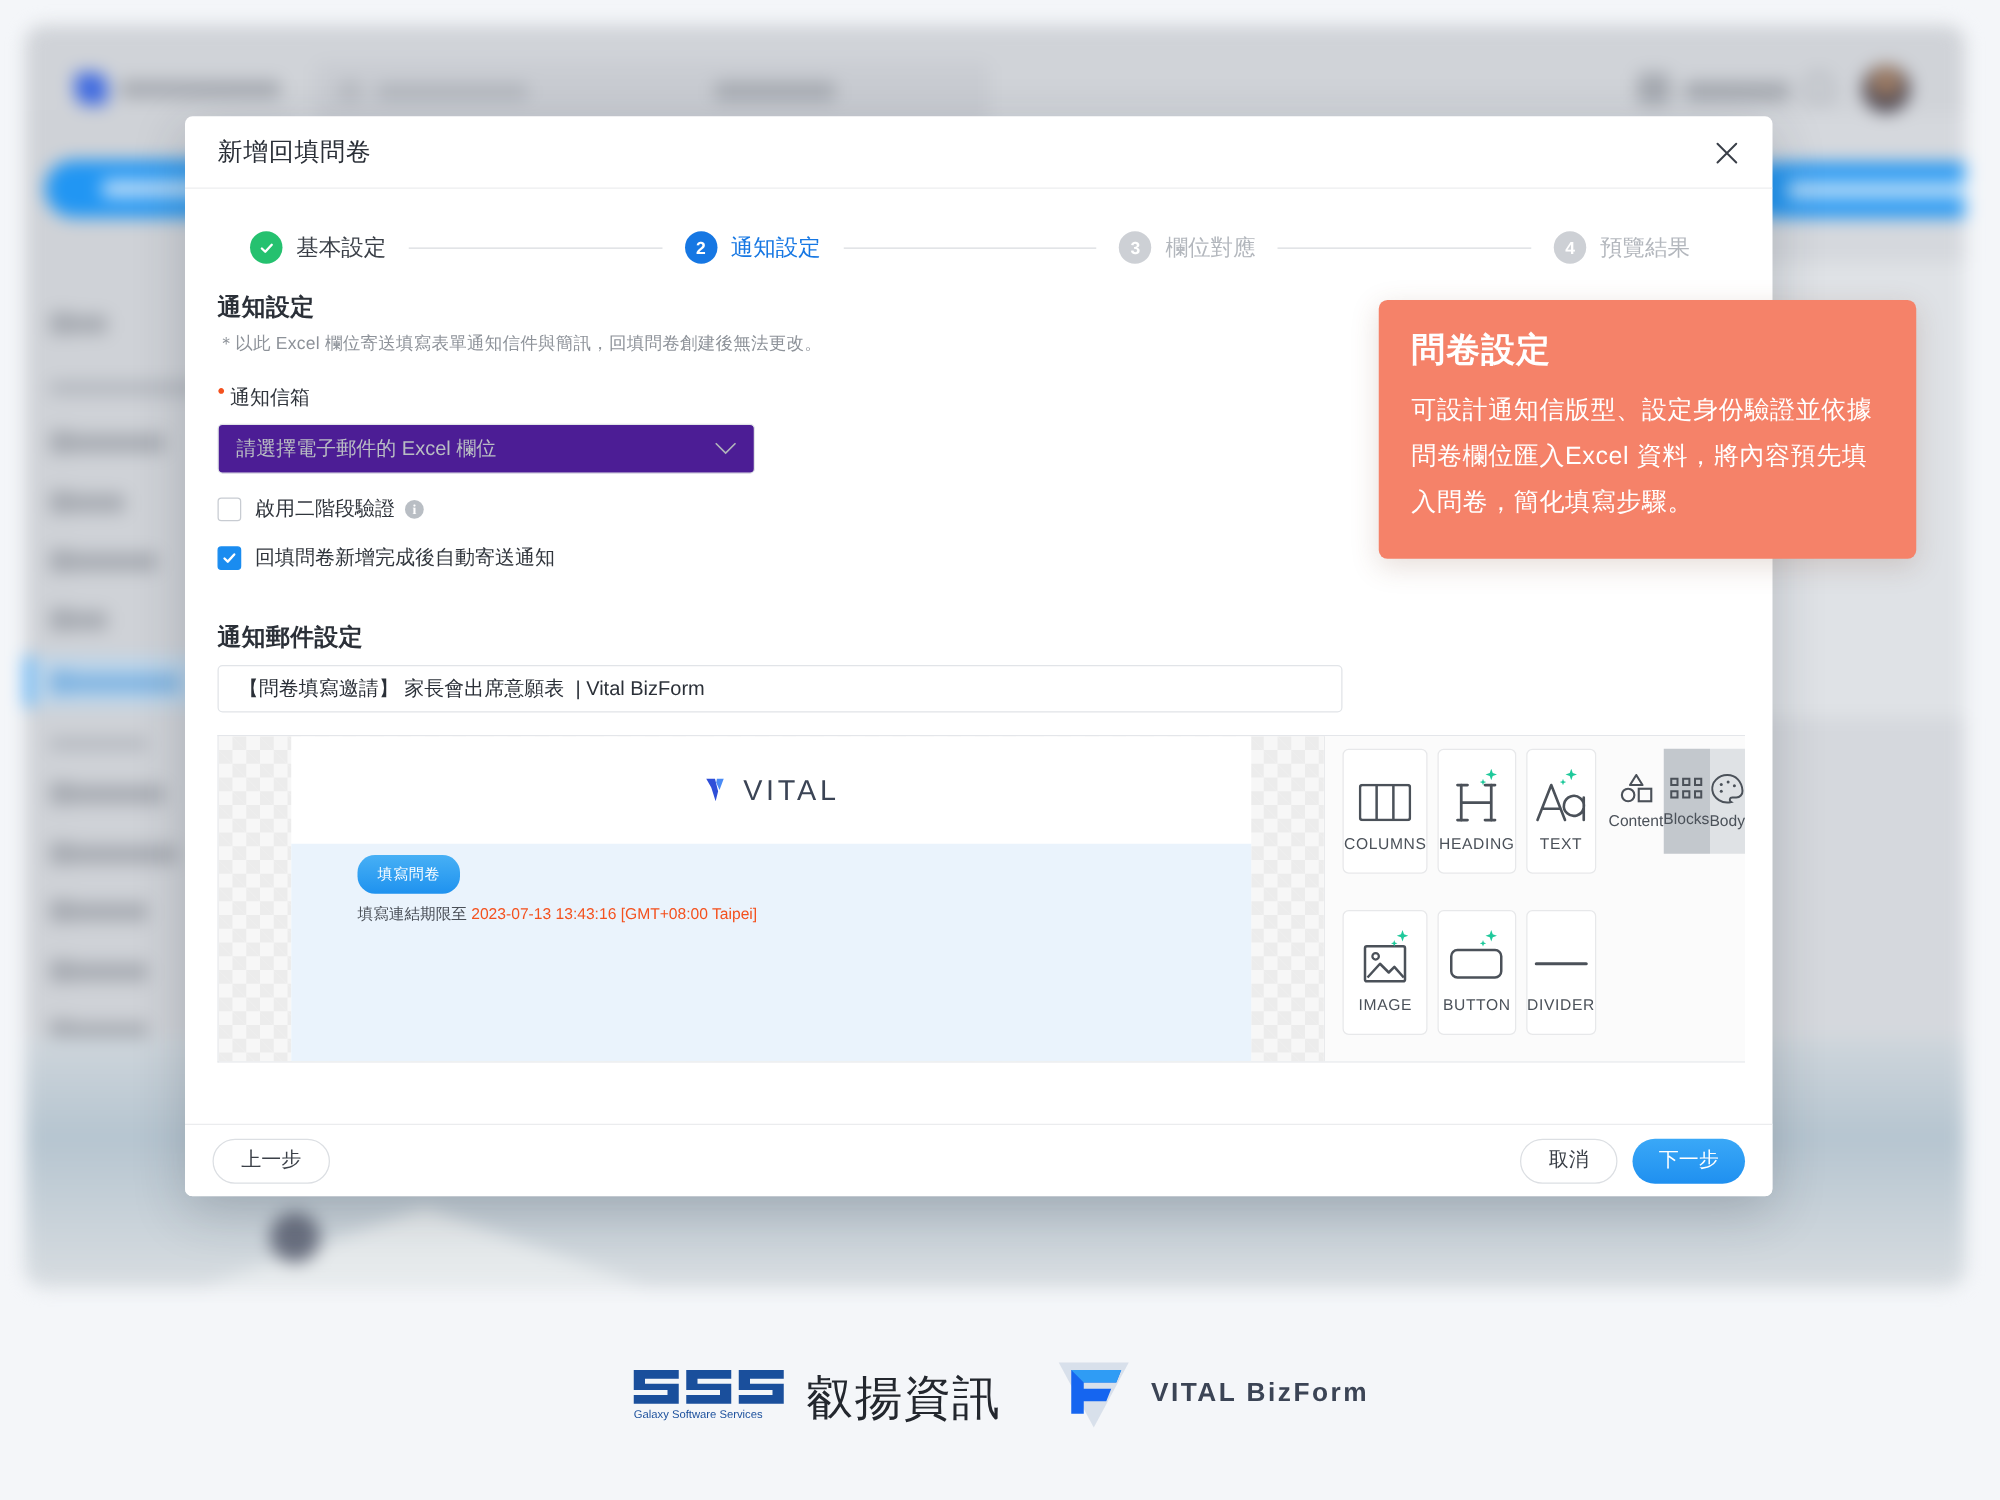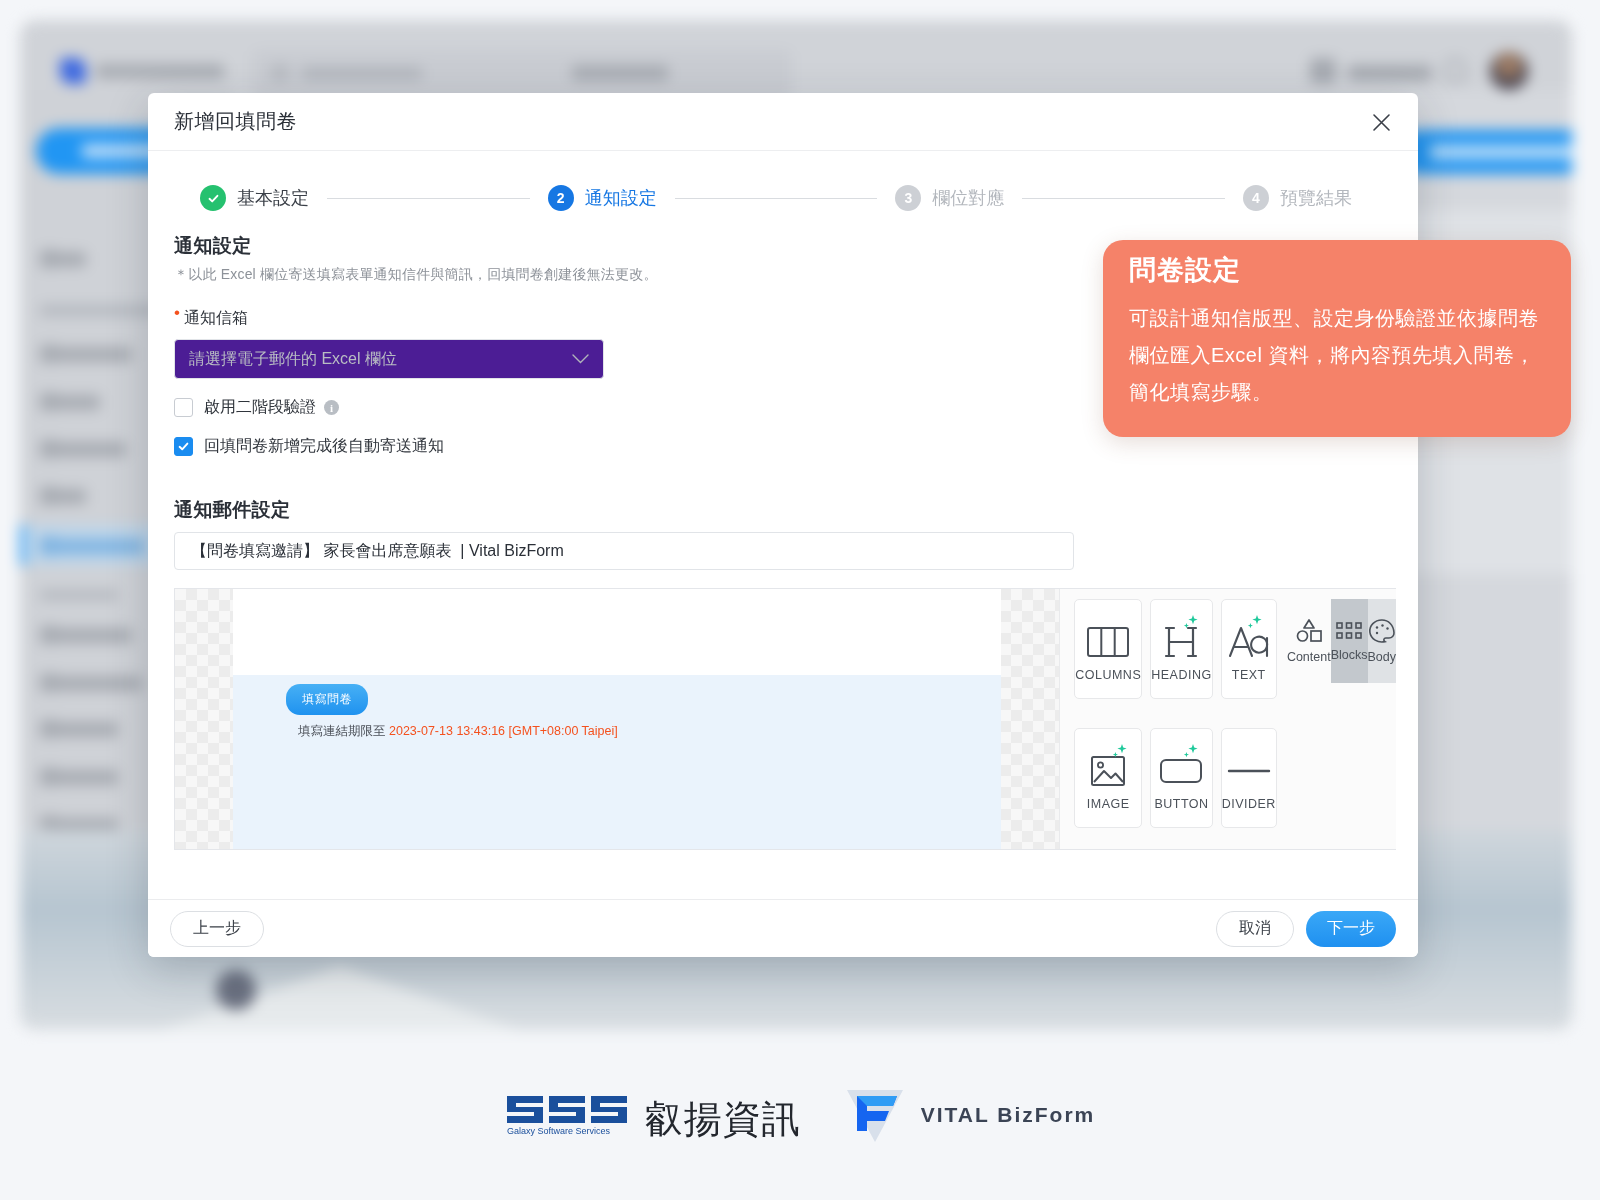--- a/index.html
+++ b/index.html
@@ -280,21 +280,21 @@
   }
   #fill-btn {
     position: absolute; left: 53px; top: 95px;
     background: linear-gradient(180deg,#47b0f5 0%, #1f92ef 100%);
     color: #fff; font-size: 12px;
     padding: 7px 16px; border-radius: 14px;
     letter-spacing: .5px;
     cursor: pointer;
   }
   #expiry-line {
-    position: absolute; left: 65px; top: 134px;
+    position: absolute; left: 53px; top: 134px;
     font-size: 12.5px; color: #4a4f57; white-space: nowrap;
   }
   #expiry-date { color: #f4511e; }
 
   #palette {
     flex: 0 0 330px;
     background: #fbfbfb;
     border-left: 1px solid #e9eaec;
     display: flex;
     padding: 10px 0 0 14px;
@@ -356,24 +356,24 @@
   #btn-next {
     width: 90px;
     background: linear-gradient(180deg,#3aa8f7 0%, #1f90f0 100%);
     color: #fff; border: none;
   }
 
   
   #callout {
     position: absolute;
     left: 1103px; top: 240px;
-    width: 468px;
+    width: 430px;
     background: #f58269;
-    border-radius: 20px;
-    padding: 12px 26px 26px 26px;
+    border-radius: 7px;
+    padding: 22px 26px 26px 26px;
     color: #fff;
     box-shadow: 0 6px 22px rgba(120,70,50,0.18);
   }
   #callout-title {
     font-size: 27px; font-weight: bold; letter-spacing: 1px;
   }
   #callout-body {
     margin-top: 12px;
     font-size: 20px; line-height: 1.85; letter-spacing: .5px;
   }
@@ -535,20 +535,29 @@
       </div>
 
       <div class="section-title" id="mail-section-title">通知郵件設定</div>
 
       <input id="subject-input" type="text" value="【問卷填寫邀請】 家長會出席意願表  | Vital BizForm" style="">
 
       <div id="builder">
 
         <div id="canvas">
           <div id="mail-body">
+            <div id="mail-logo-row">
+              <div id="vital-logo">
+                <svg id="vital-mark" width="24" height="22" viewBox="0 0 24 22">
+                  <path d="M2 2 L9 2 L11.5 12 L9.5 20 L6 9 Z" fill="#2f4fd8"></path>
+                  <path d="M10.5 2 L16 2 L12.6 11 L10 5 Z" fill="#4a8bf5"></path>
+                </svg>
+                <div id="vital-word">VITAL</div>
+              </div>
+            </div>
             <div id="mail-blue"></div>
             <div id="fill-btn">填寫問卷</div>
             <div id="expiry-line">
               <span>填寫連結期限至 </span><span id="expiry-date">2023-07-13 13:43:16 [GMT+08:00 Taipei]</span>
             </div>
           </div>
         </div>
 
         <div id="palette">
           <div id="palette-grid">

